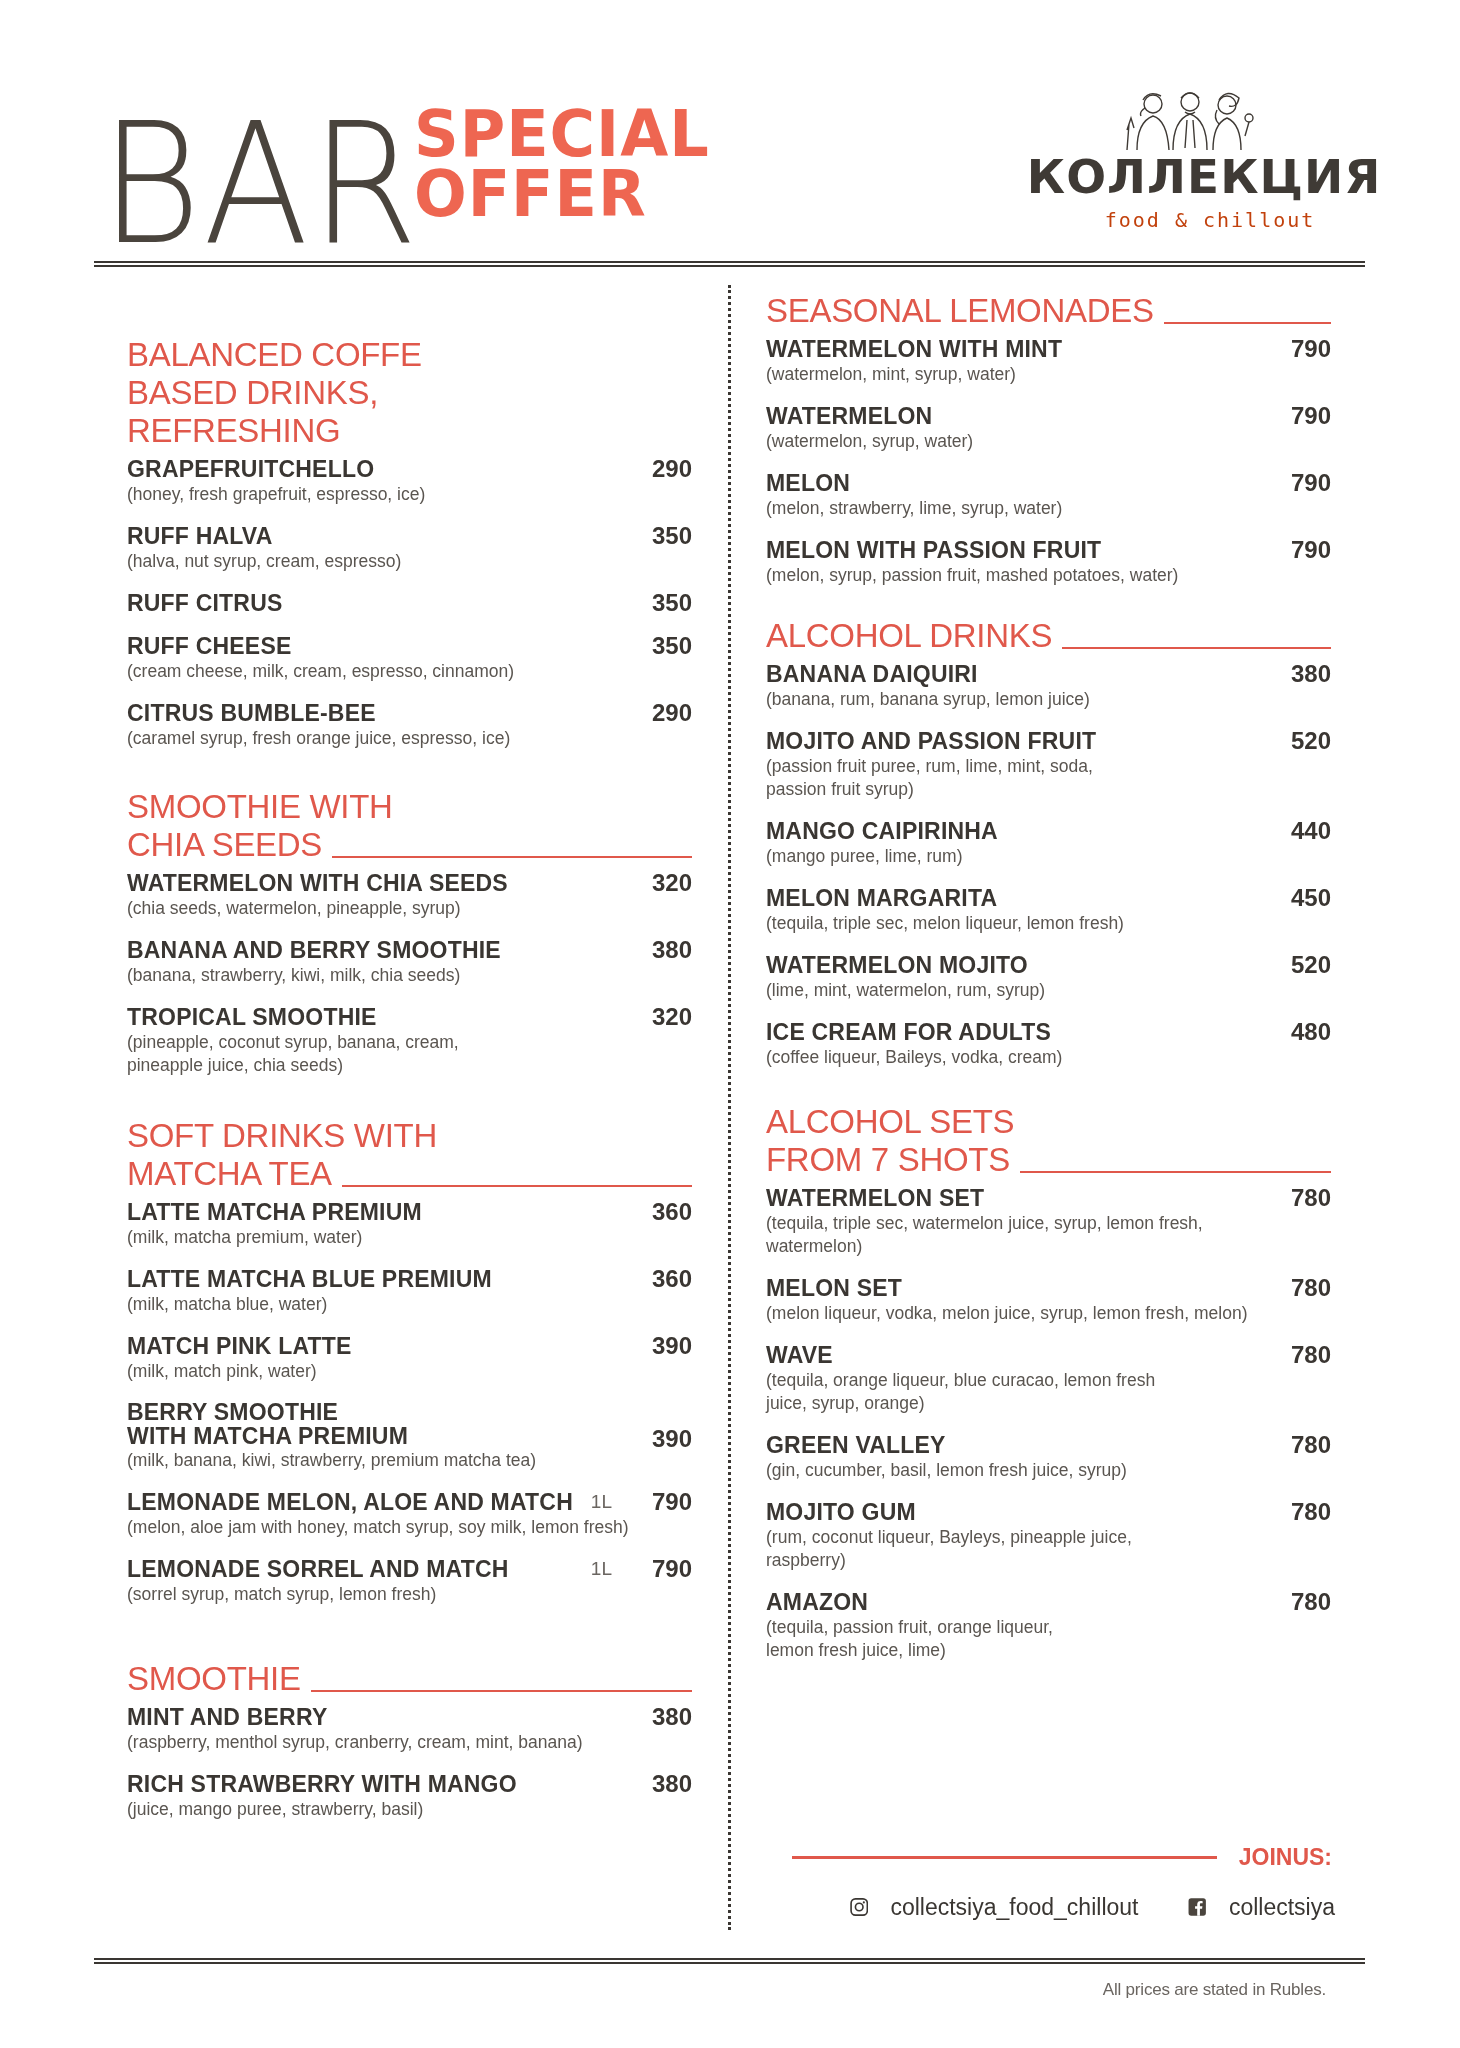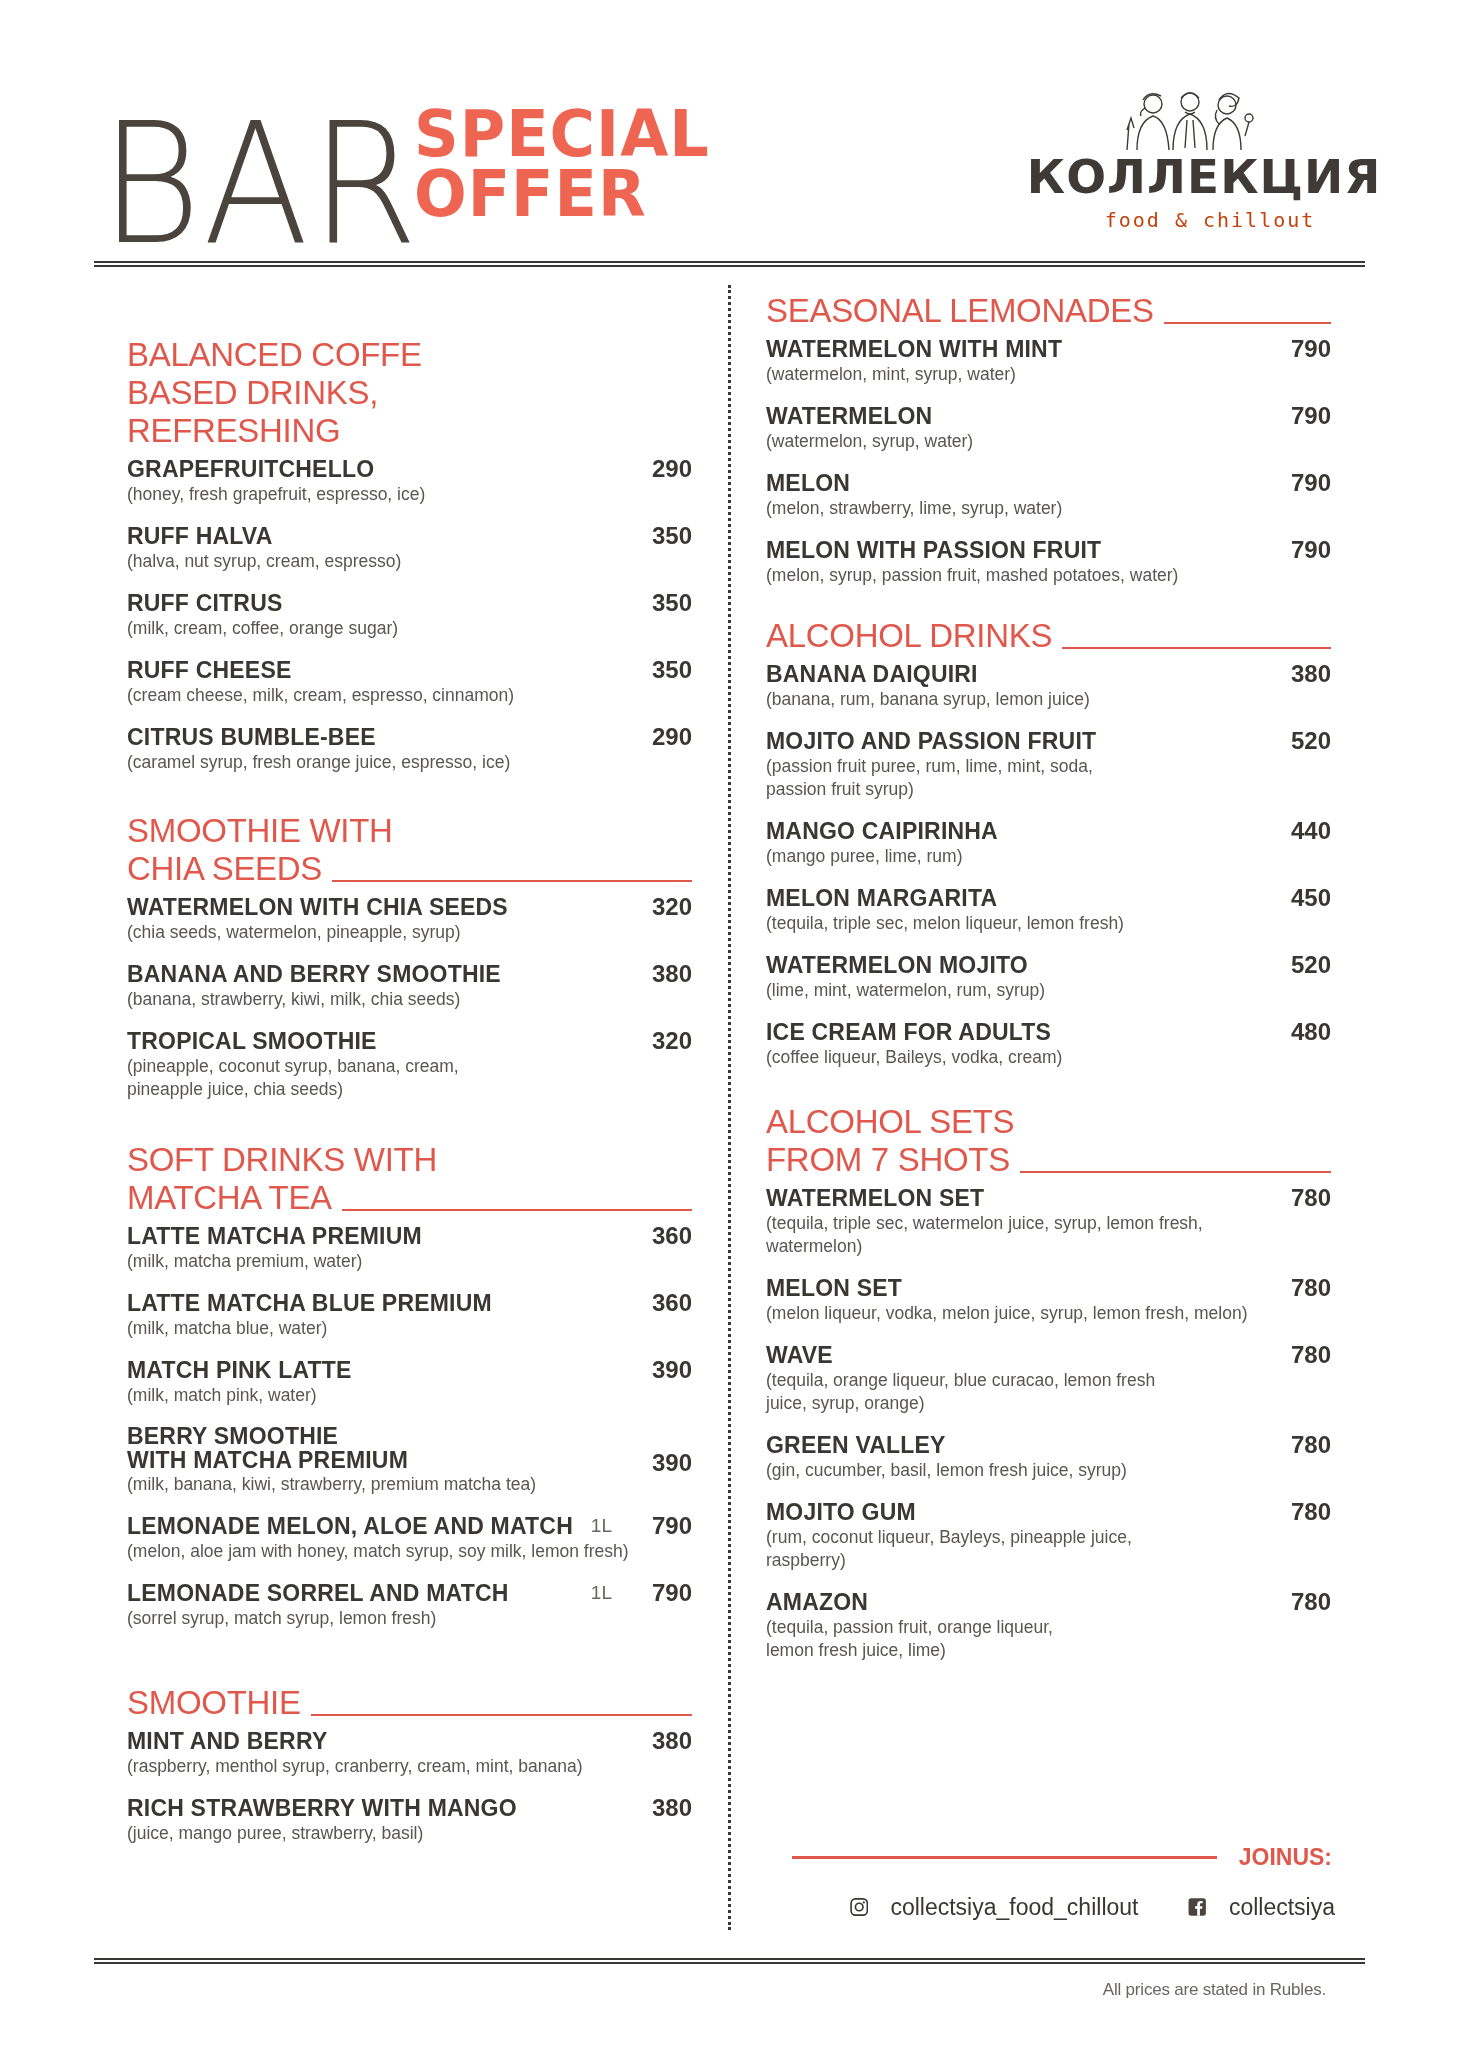--- a/index.html
+++ b/index.html
@@ -102,21 +102,20 @@
       <div class="item-desc">(honey, fresh grapefruit, espresso, ice)</div>
     </div>
     <div class="item">
       <div class="item-price">350</div>
       <div class="item-name">RUFF HALVA</div>
       <div class="item-desc">(halva, nut syrup, cream, espresso)</div>
     </div>
     <div class="item">
       <div class="item-price">350</div>
       <div class="item-name">RUFF CITRUS</div>
-      <div class="item-desc">(milk, cream, coffee, orange sugar)</div>
     </div>
     <div class="item">
       <div class="item-price">350</div>
       <div class="item-name">RUFF CHEESE</div>
       <div class="item-desc">(cream cheese, milk, cream, espresso, cinnamon)</div>
     </div>
     <div class="item">
       <div class="item-price">290</div>
       <div class="item-name">CITRUS BUMBLE-BEE</div>
       <div class="item-desc">(caramel syrup, fresh orange juice, espresso, ice)</div>

